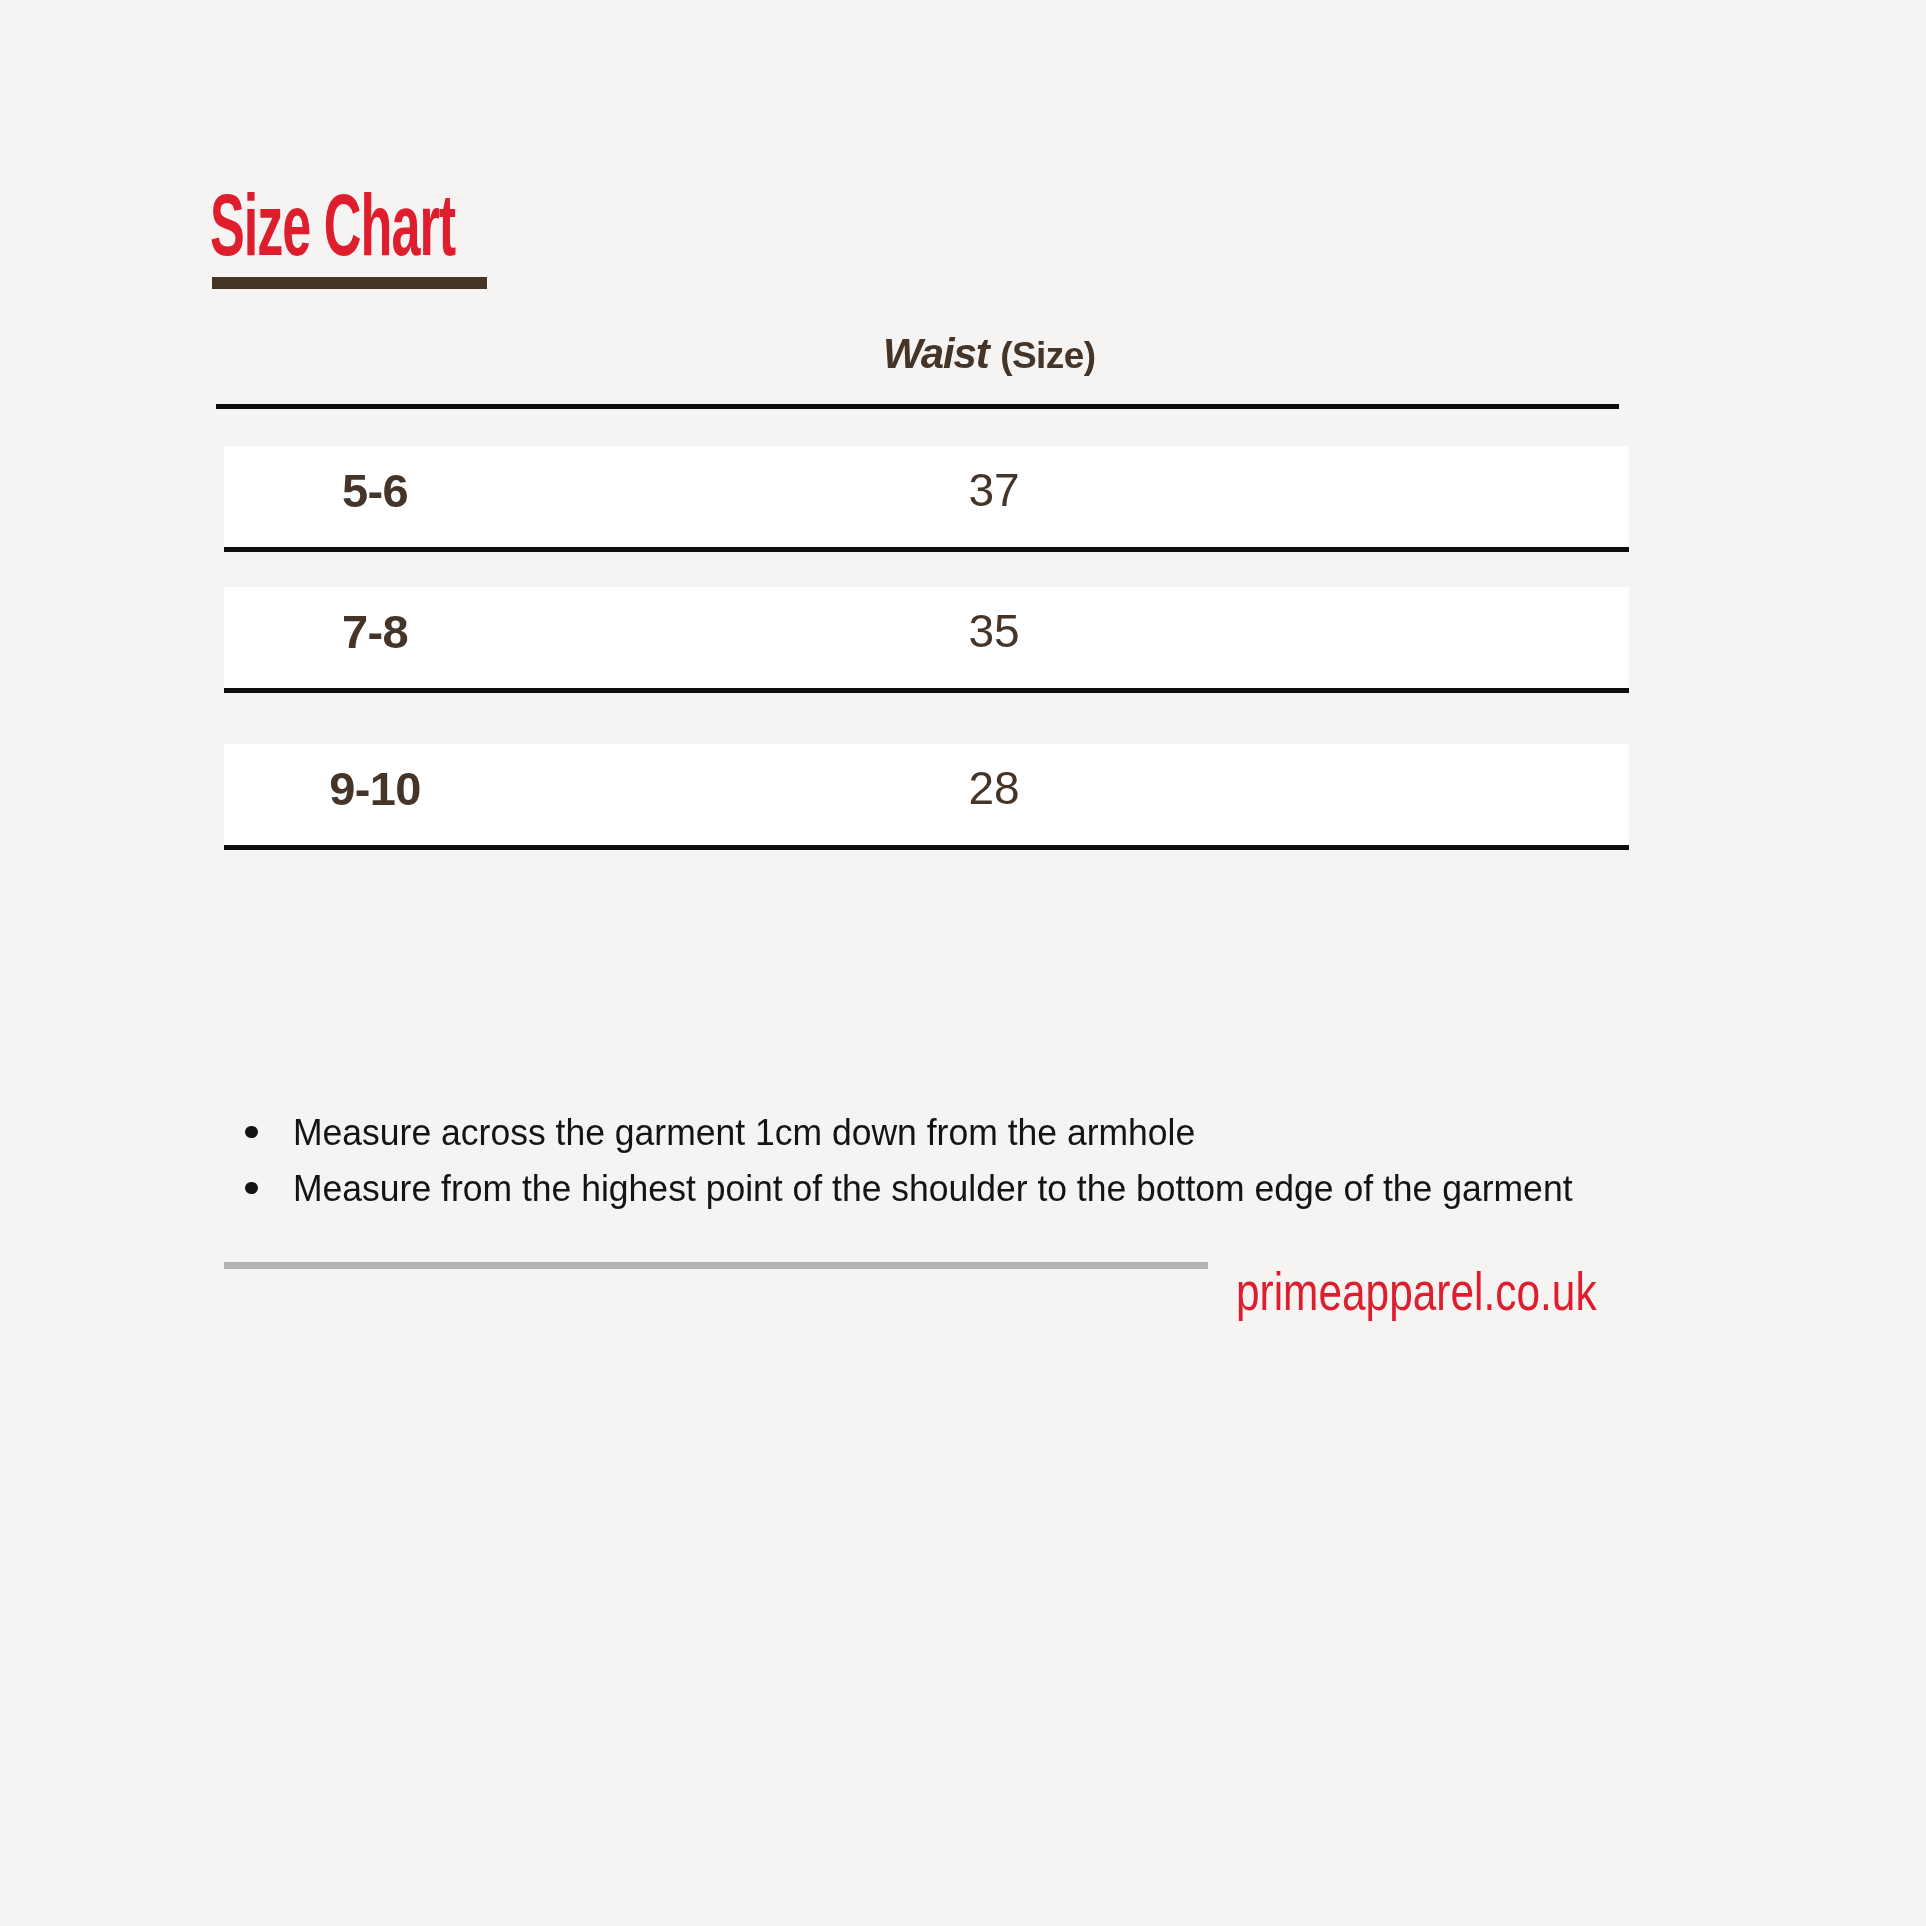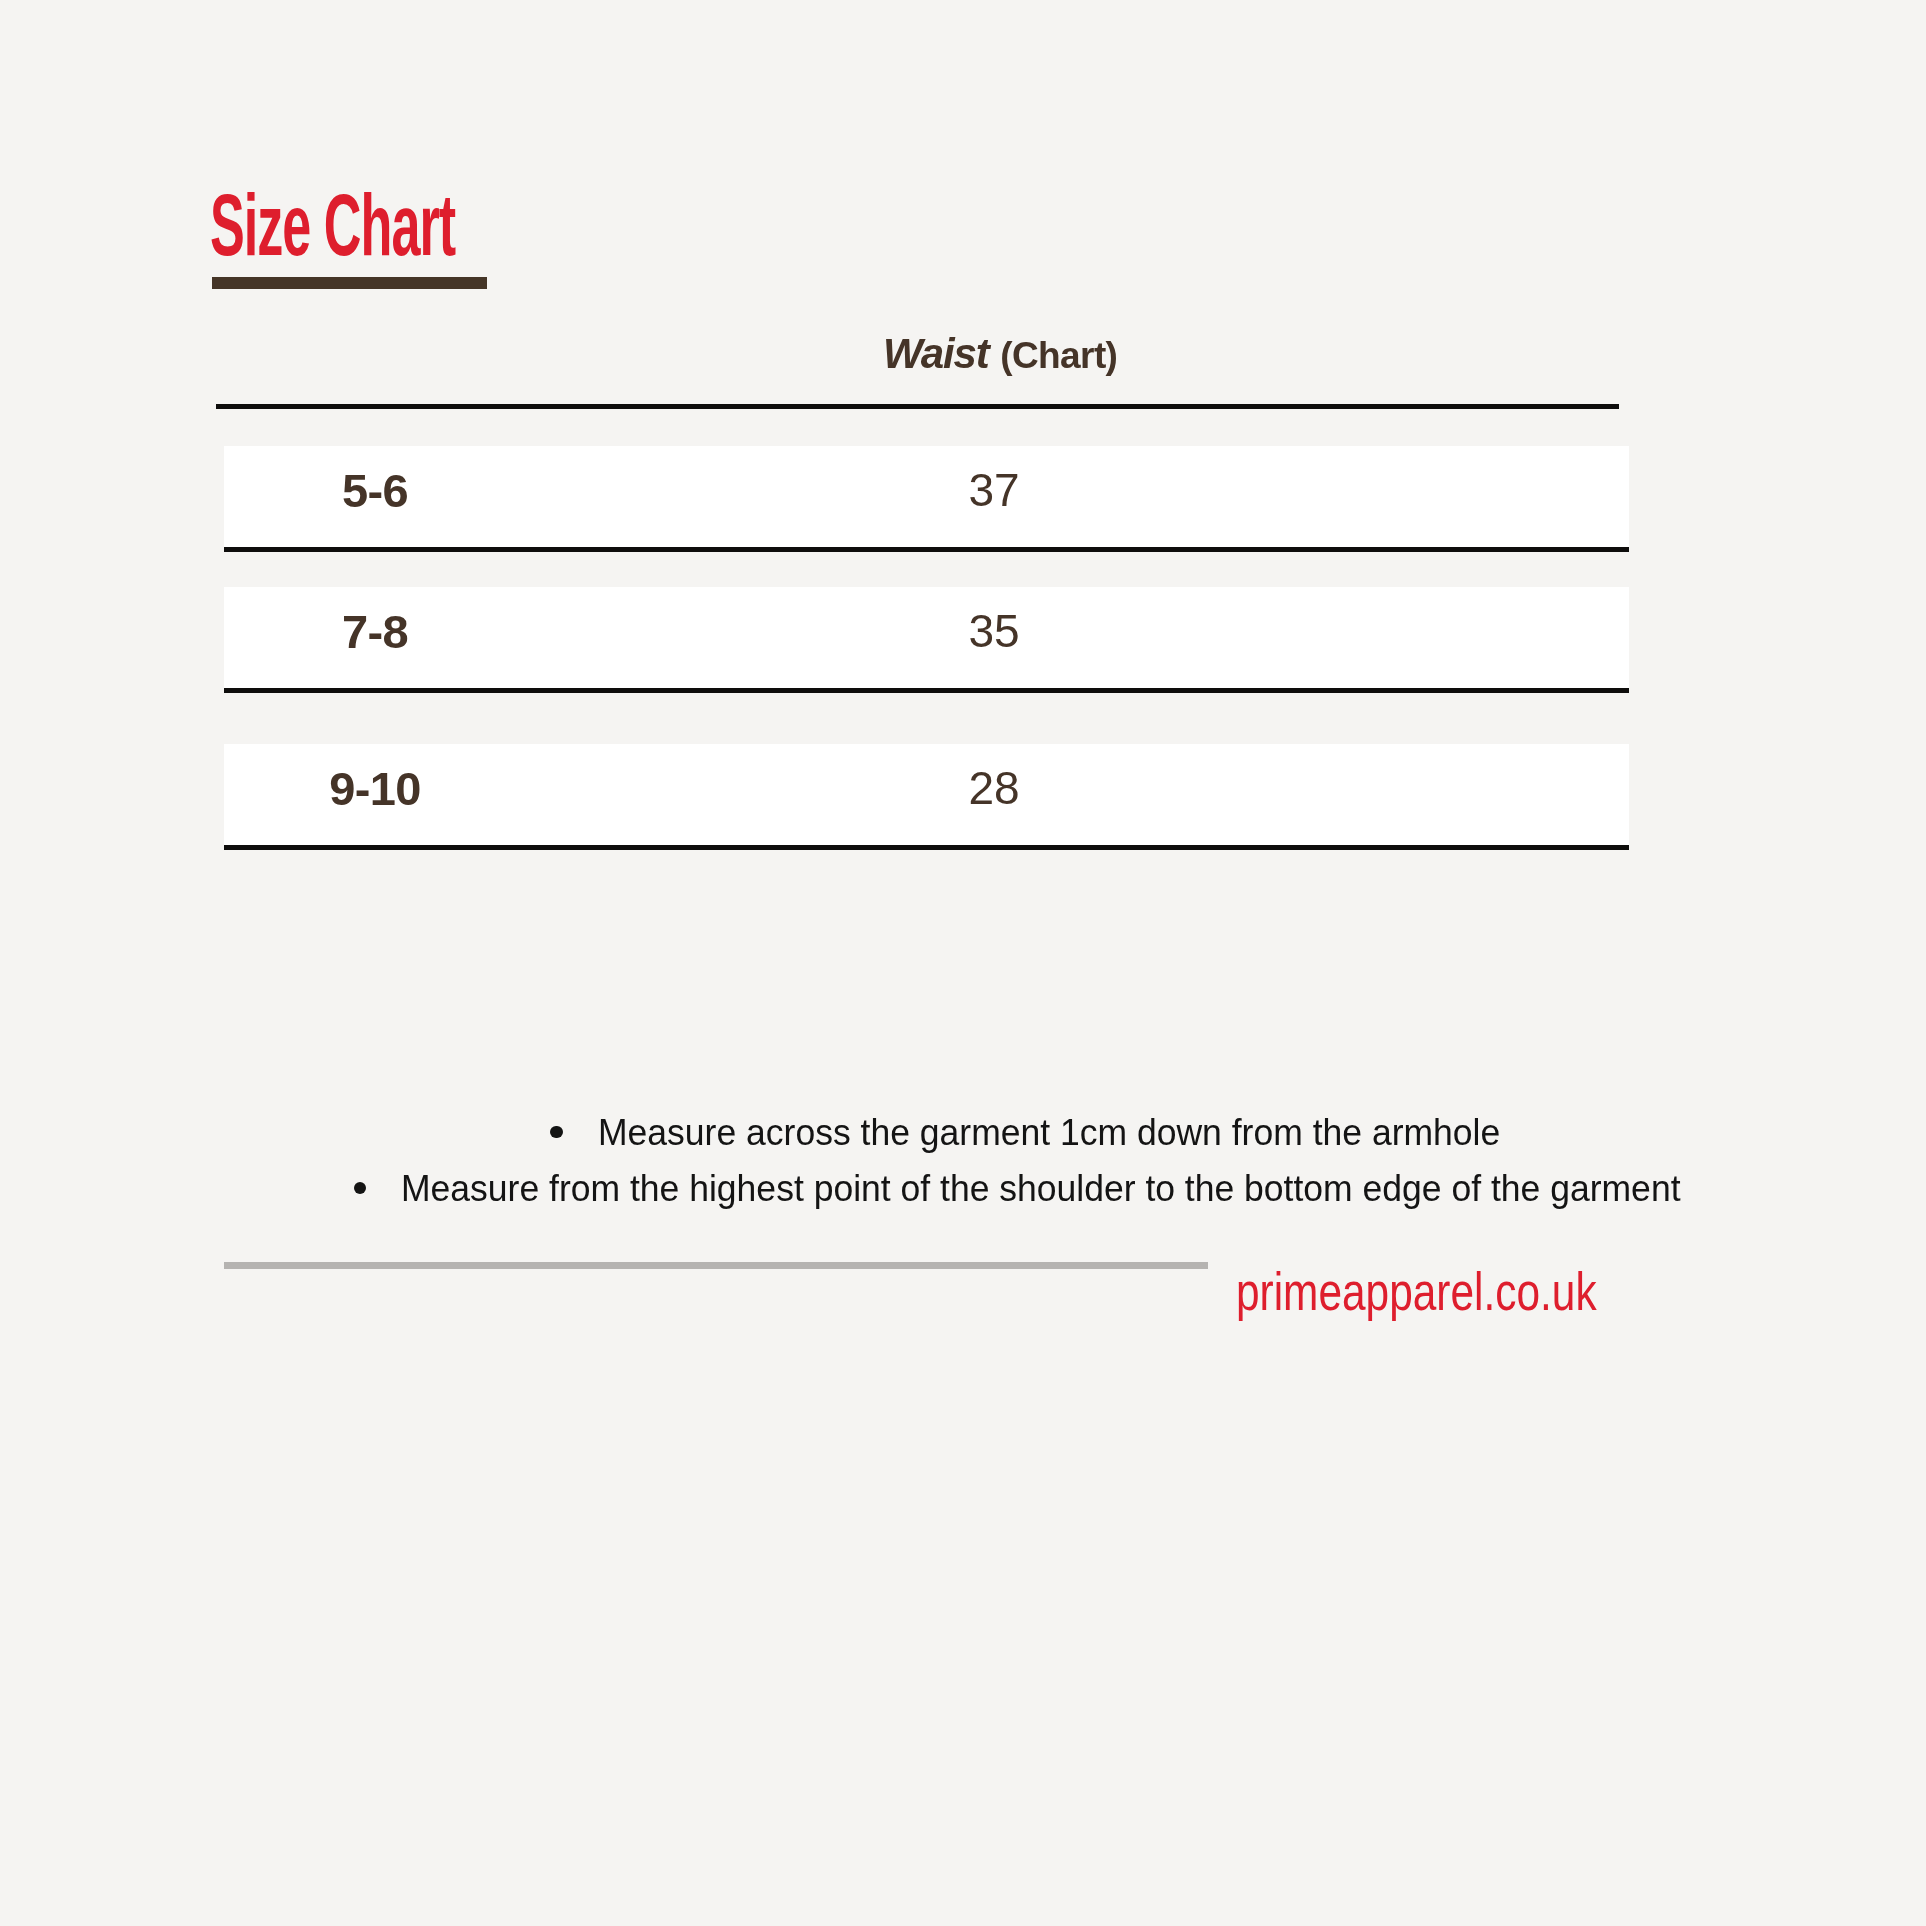--- a/index.html
+++ b/index.html
@@ -88,21 +88,20 @@
 
   
   .notes{
     position:absolute;left:225px;top:1104px;
     width:1598px;
   }
   .note{
     display:flex;align-items:center;
     height:56px;
     color:var(--note_color);
-    justify-content:center;
   }
   .note .dot{
     width:12.6px;height:12.6px;border-radius:50%;
     background:var(--note_color);
     flex:0 0 12.6px;
     margin-right:35px;
   }
   .note .note-text{
     font-size:37px;line-height:1;
     transform:scaleX(0.96);
@@ -129,21 +128,21 @@
 <body>
 
 <div class="canvas">
 
   <h1 class="title">Size Chart</h1>
   <div class="title-bar"></div>
 
   <div class="thead">
     <div class="th-waist">
       <span class="w-main">Waist</span>
-      <span class="w-unit">(Chart)</span>
+      <span class="w-unit">(Size)</span>
     </div>
   </div>
   <div class="header-line"></div>
 
   <div class="row row-0">
     <span class="age">5-6</span>
     <span class="waist">37</span>
   </div>
   <div class="row row-1">
     <span class="age">7-8</span>

